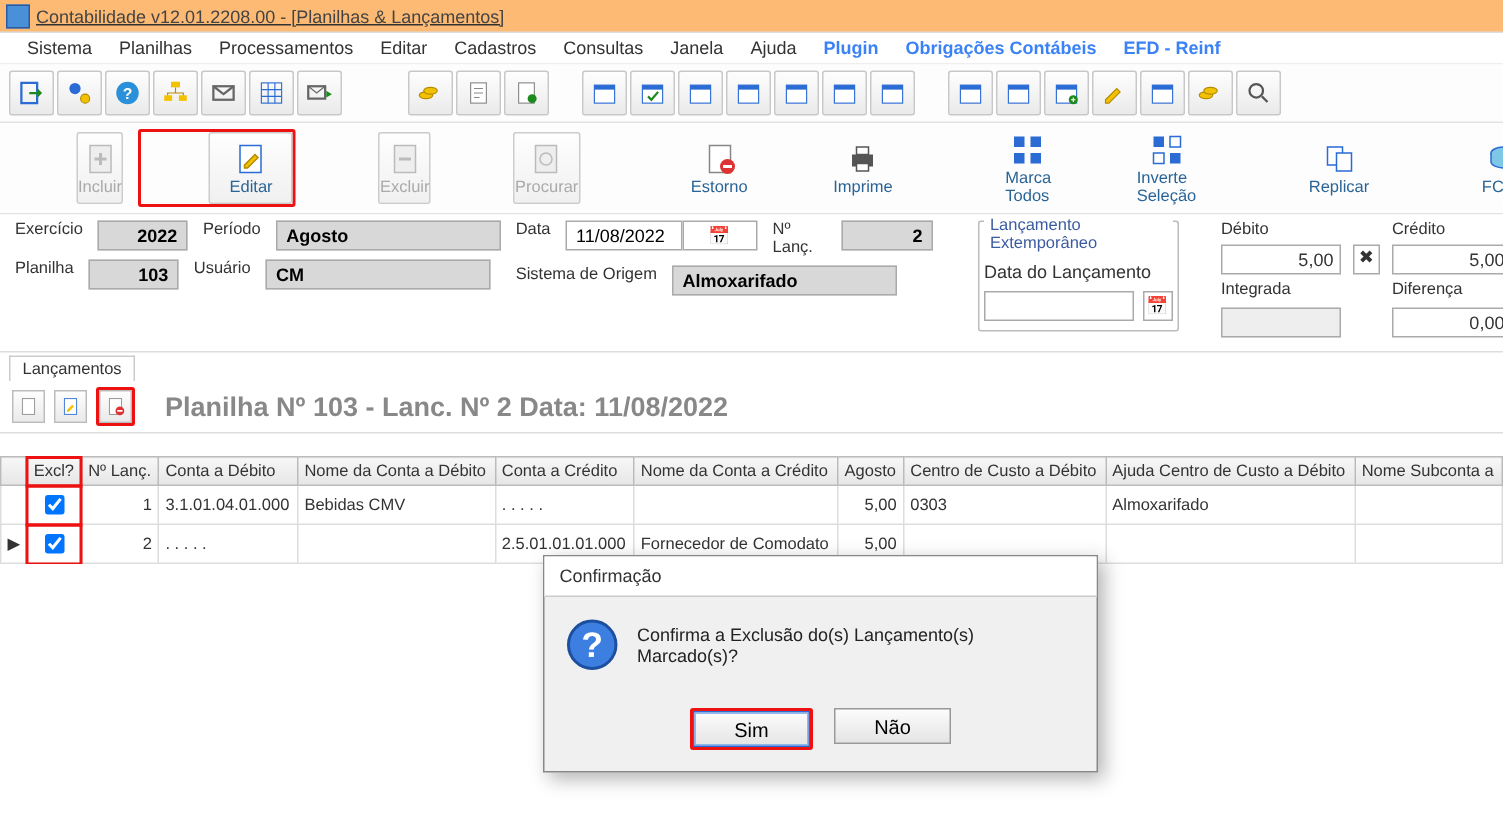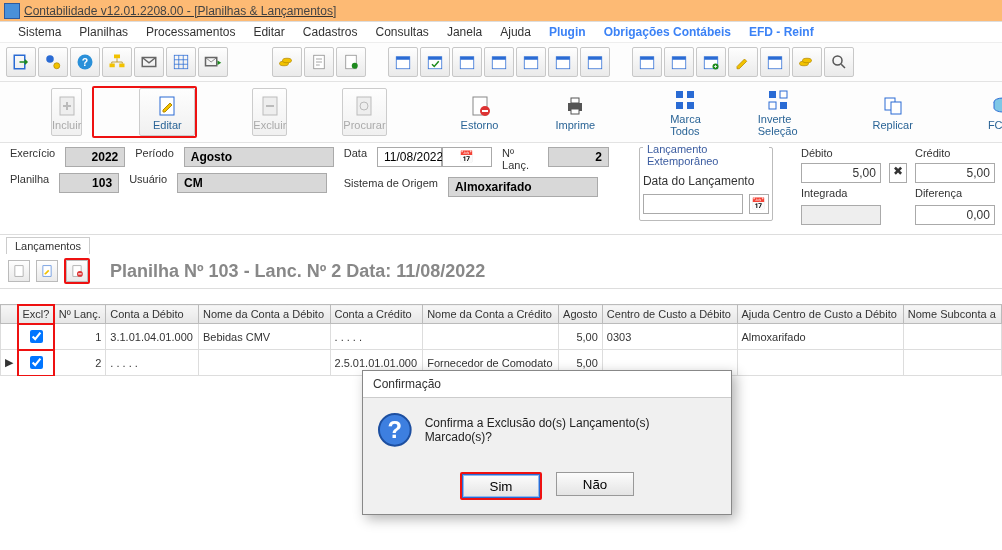--- a/index.html
+++ b/index.html
@@ -468,21 +468,21 @@
         <span class="fval fwide">CM</span>
       </div>
     </div>
   </div>
 
   <div style="display:flex; flex-direction:column; gap:6px;">
     <div style="display:flex; gap:10px;">
       <div class="fcol">
         <span class="flabel">Data</span>
         <div style="display:flex">
-          <span class="fval white" style="width:65px">11/08/2022</span>
+          <span class="fval white" style="width:78px">11/08/2022</span>
           <span class="fval white" style="width:18px;text-align:center">📅</span>
         </div>
       </div>
       <div class="fcol">
         <span class="flabel">Nº Lanç.</span>
         <span class="fval" style="width:70px;text-align:right">2</span>
       </div>
     </div>
     <div class="fcol">
       <span class="flabel">Sistema de Origem</span>

